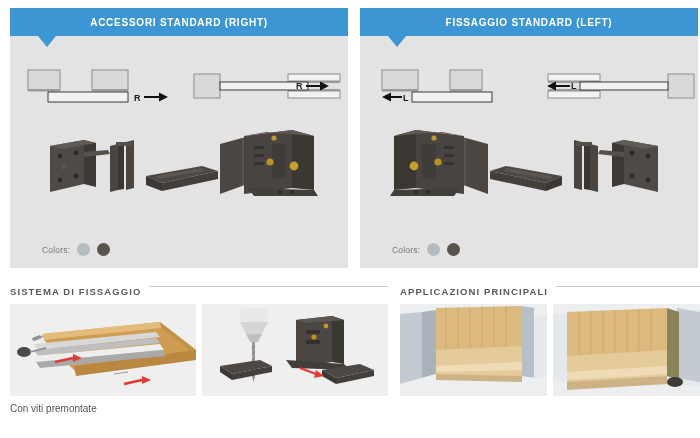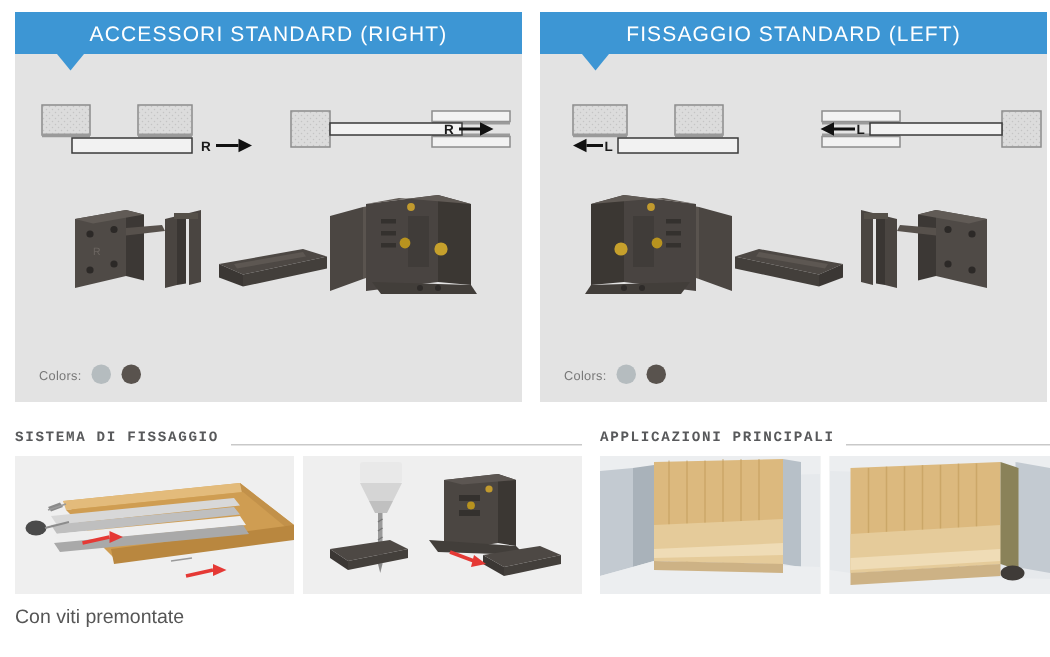--- a/index.html
+++ b/index.html
@@ -14,21 +14,21 @@
   
   .panels { display: flex; gap: 12px; padding: 8px 10px 0 10px; }
   .panel { width: 338px; position: relative; }
 
   .panel-header {
     height: 28px; background: #3d96d4;
     display: flex; align-items: center; justify-content: center;
     position: relative;
   }
   .panel-header-title {
-    color: #ffffff; font-size: 14px; font-weight: normal;
+    color: #ffffff; font-size: 10px; font-weight: bold;
     letter-spacing: 0.75px;
   }
   .panel-notch {
     position: absolute; left: 28px; top: 28px;
     width: 0; height: 0;
     border-left: 9px solid transparent;
     border-right: 9px solid transparent;
     border-top: 11px solid #3d96d4;
     z-index: 3;
   }
@@ -44,48 +44,48 @@
   .diagram svg { display: block; }
 
   
   .product-area {
     height: 110px; position: relative; margin-top: 4px;
   }
   .product-area svg { display:block; width:100%; height:100%; }
 
   
   .colors-row {
-    position: absolute; left: 16px; bottom: 12px;
+    position: absolute; left: 32px; bottom: 12px;
     display: flex; align-items: center; gap: 7px;
   }
   .colors-label { font-size: 8.5px; color: #777; letter-spacing: .2px; }
   .swatch { width: 13px; height: 13px; border-radius: 50%; display:block; }
 
   
   .bottom { display: flex; padding: 18px 10px 0 10px; gap: 12px; }
   .sect-left { width: 378px; }
   .sect-right { width: 357px; }
 
-  .sect-head { display: flex; align-items: flex-end; gap: 8px; margin-bottom: 7px; font-family: Liberation Mono, monospace; }
+  .sect-head { display: flex; align-items: flex-start; gap: 8px; margin-bottom: 7px; }
   .sect-title {
     font-size: 9.5px; font-weight: bold; color: #58595b;
     letter-spacing: 1.1px; white-space: nowrap;
   }
   .sect-rule { flex: 1; height: 1px; background: #c9c9c9; }
 
   .thumbs { display: flex; gap: 6px; }
   .thumb {
     background: #ededed; position: relative; overflow: hidden;
   }
   .thumb svg { display: block; width: 100%; height: 100%; }
   .t-left  { width: 186px; height: 92px; }
   .t-right { width: 147px; height: 92px; }
 
   .caption {
-    font-size: 13px; color: #555; line-height: 1.35;
+    font-size: 10px; color: #555; line-height: 1.35;
     margin-top: 6px; max-width: 300px;
   }
 </style>
 </head>
 <body>
 
 <div class="panels">
 
   <div class="panel">
     <div class="panel-header">

